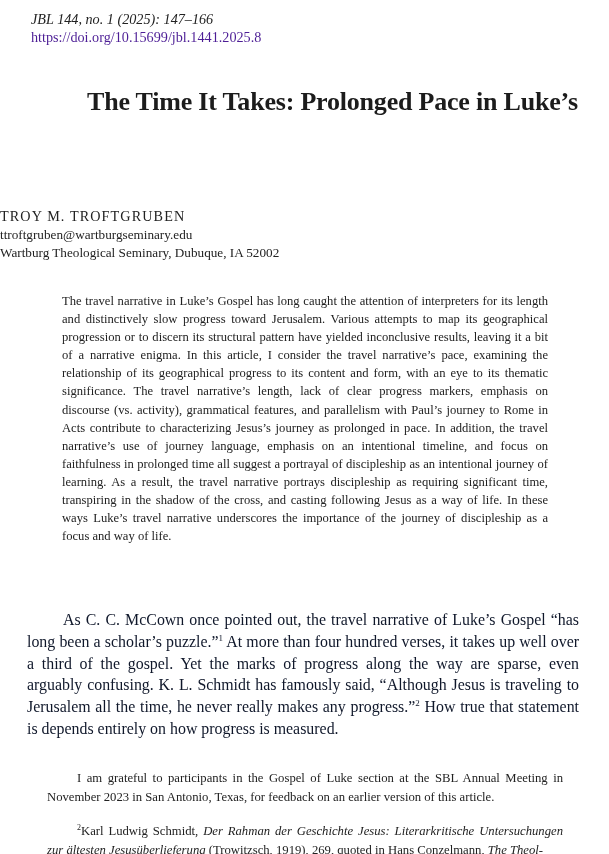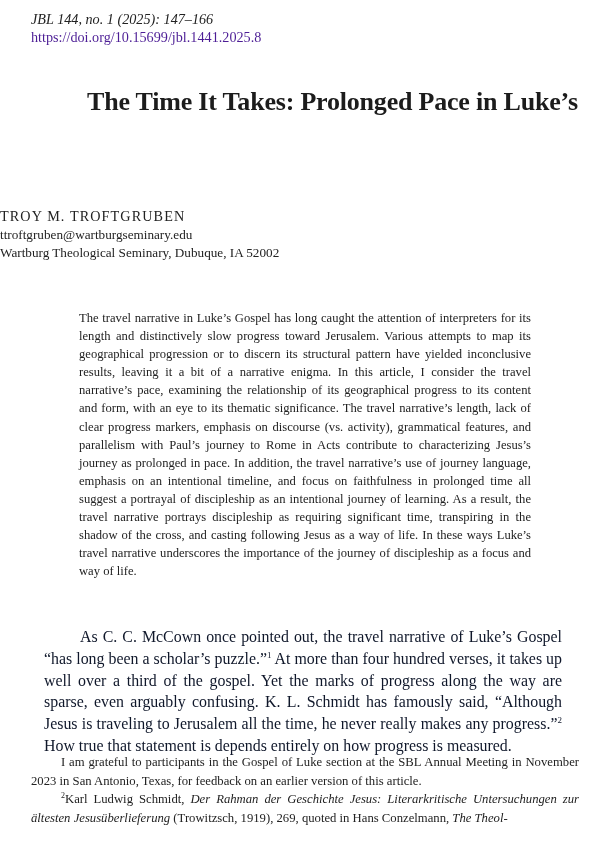--- a/index.html
+++ b/index.html
@@ -31,23 +31,23 @@
     .body-text {
       position: absolute; left: 27px; width: 552px; top: 609px;
       font-size: 15.9px; line-height: 21.8px; text-align: justify; color: #0f172a;
       text-indent: 36px;
     }
     sup { font-size: 9px; line-height: 0; vertical-align: 6px; }
     .notes {
       position: absolute; left: 31px; width: 548px; top: 753px;
       font-size: 12.7px; line-height: 18.7px; text-align: justify; color: #222;
     }
-    .notes p { margin: 0; text-indent: 30px; }
+    .notes p { margin: 16px; text-indent: 30px; }
     .notes sup { font-size: 8px; vertical-align: 5px; }
-    .abstract p, .body-text p { margin: 17px; }
+    .abstract p, .body-text p { margin: 0; }
     i { font-style: italic; }
   </style>
 </head>
 <body>
 
 <div class="journal">
   <div class="cite">JBL 144, no. 1 (2025): 147–166</div>
   <div class="doi">https://doi.org/10.15699/jbl.1441.2025.8</div>
 </div>
 

